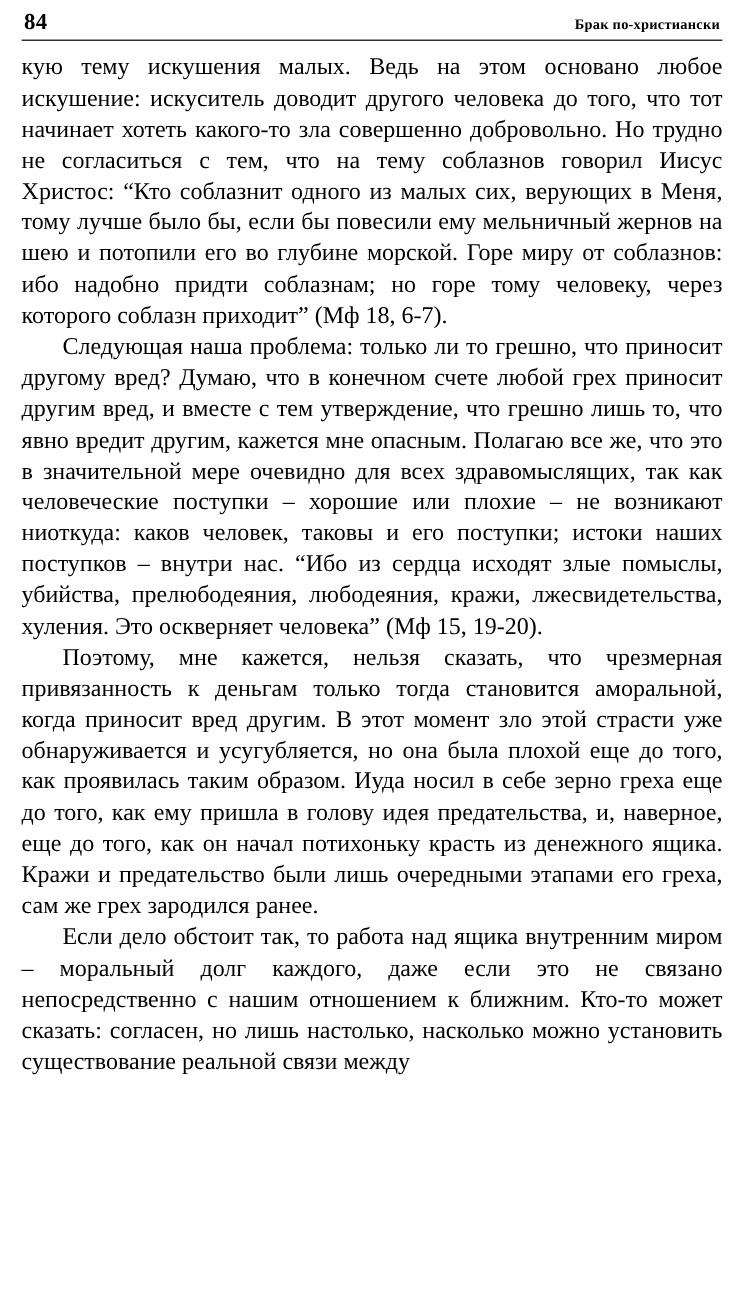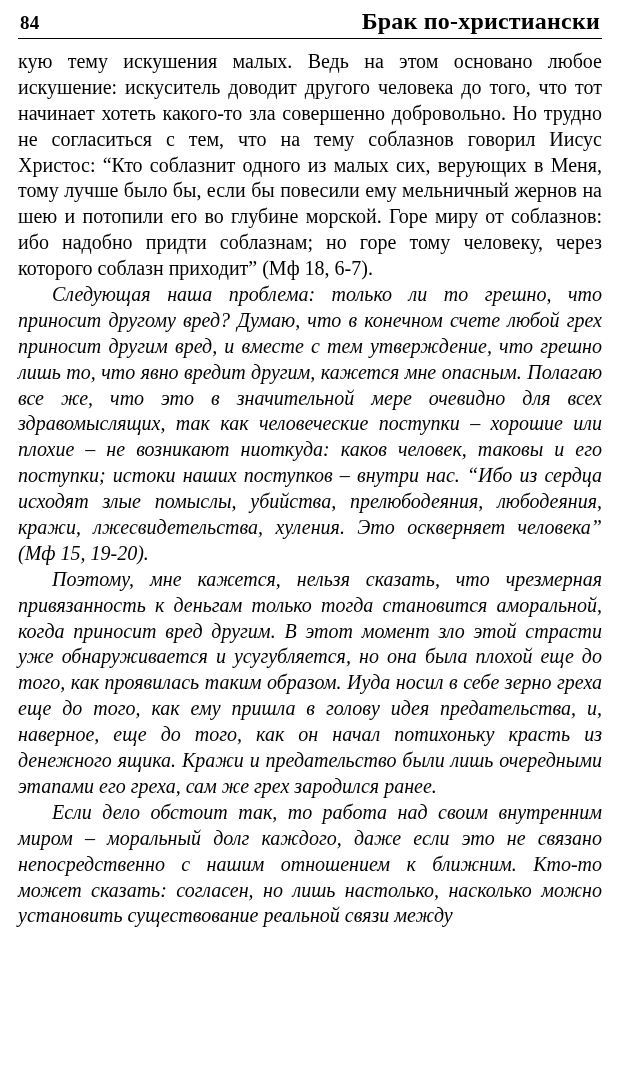--- a/index.html
+++ b/index.html
@@ -29,56 +29,55 @@
     font-weight: bold;
     letter-spacing: 0.2px;
     padding: 0 2px;
     margin-bottom: 2px;
   }
   .header .page-number {
     font-size: 19px;
     font-weight: bold;
   }
   .header .running-title {
-    font-size: 24px;
+    font-size: 12px;
     font-weight: bold;
   }
   .rule {
     border: none;
     border-top: 1.6px solid #000;
     margin: 3px 0 10px 0;
   }
   .body-text p {
     margin: 0;
     font-size: 20px;
     line-height: 1.295;
     text-align: justify;
     text-justify: inter-word;
     hyphens: none;
   }
   .body-text p.indent {
     text-indent: 34px;
   }
   .body-text p + p {
     margin-top: 0;
-    font-style: italic;
   }
 </style>
 </head>
 <body>
 
 <div class="page">
 
   <div class="header">
     <span class="page-number">84</span>
     <span class="running-title">Брак по-христиански</span>
   </div>
 
   <hr class="rule">
 
   <div class="body-text">
     <p>кую тему искушения малых. Ведь на этом основано любое искушение: искуситель доводит другого человека до того, что тот начинает хотеть какого-то зла совершенно добровольно. Но трудно не согласиться с тем, что на тему соблазнов говорил Иисус Христос: “Кто соблазнит одного из малых сих, верующих в Меня, тому лучше было бы, если бы повесили ему мельничный жернов на шею и потопили его во глубине морской. Горе миру от соблазнов: ибо надобно придти соблазнам; но горе тому человеку, через которого соблазн приходит” (Мф 18, 6-7).</p>
     <p class="indent">Следующая наша проблема: только ли то грешно, что приносит другому вред? Думаю, что в конечном счете любой грех приносит другим вред, и вместе с тем утверждение, что грешно лишь то, что явно вредит другим, кажется мне опасным. Полагаю все же, что это в значительной мере очевидно для всех здравомыслящих, так как человеческие поступки – хорошие или плохие – не возникают ниоткуда: каков человек, таковы и его поступки; истоки наших поступков – внутри нас. “Ибо из сердца исходят злые помыслы, убийства, прелюбодеяния, любодеяния, кражи, лжесвидетельства,  хуления. Это оскверняет человека” (Мф 15, 19-20).</p>
     <p class="indent">Поэтому, мне кажется, нельзя сказать, что чрезмерная привязанность к деньгам только тогда становится аморальной, когда приносит вред другим. В этот момент зло этой страсти уже обнаруживается и усугубляется, но она была плохой еще до того, как проявилась таким образом. Иуда носил в себе зерно греха еще до того, как ему пришла в голову идея предательства, и, наверное, еще до того, как он начал потихоньку красть из денежного ящика. Кражи и предательство были лишь очередными этапами его греха, сам же грех зародился ранее.</p>
-    <p class="indent">Если дело обстоит так, то работа над своим внутренним миром – моральный долг каждого, даже если это не связано непосредственно с нашим отношением к ближним. Кто-то может сказать: согласен, но лишь настолько, насколько можно установить существование реальной связи между</p>
+    <p class="indent">Если дело обстоит так, то работа над ящика внутренним миром – моральный долг каждого, даже если это не связано непосредственно с нашим отношением к ближним. Кто-то может сказать: согласен, но лишь настолько, насколько можно установить существование реальной связи между</p>
   </div>
 
 </div>
 
 </body></html>

